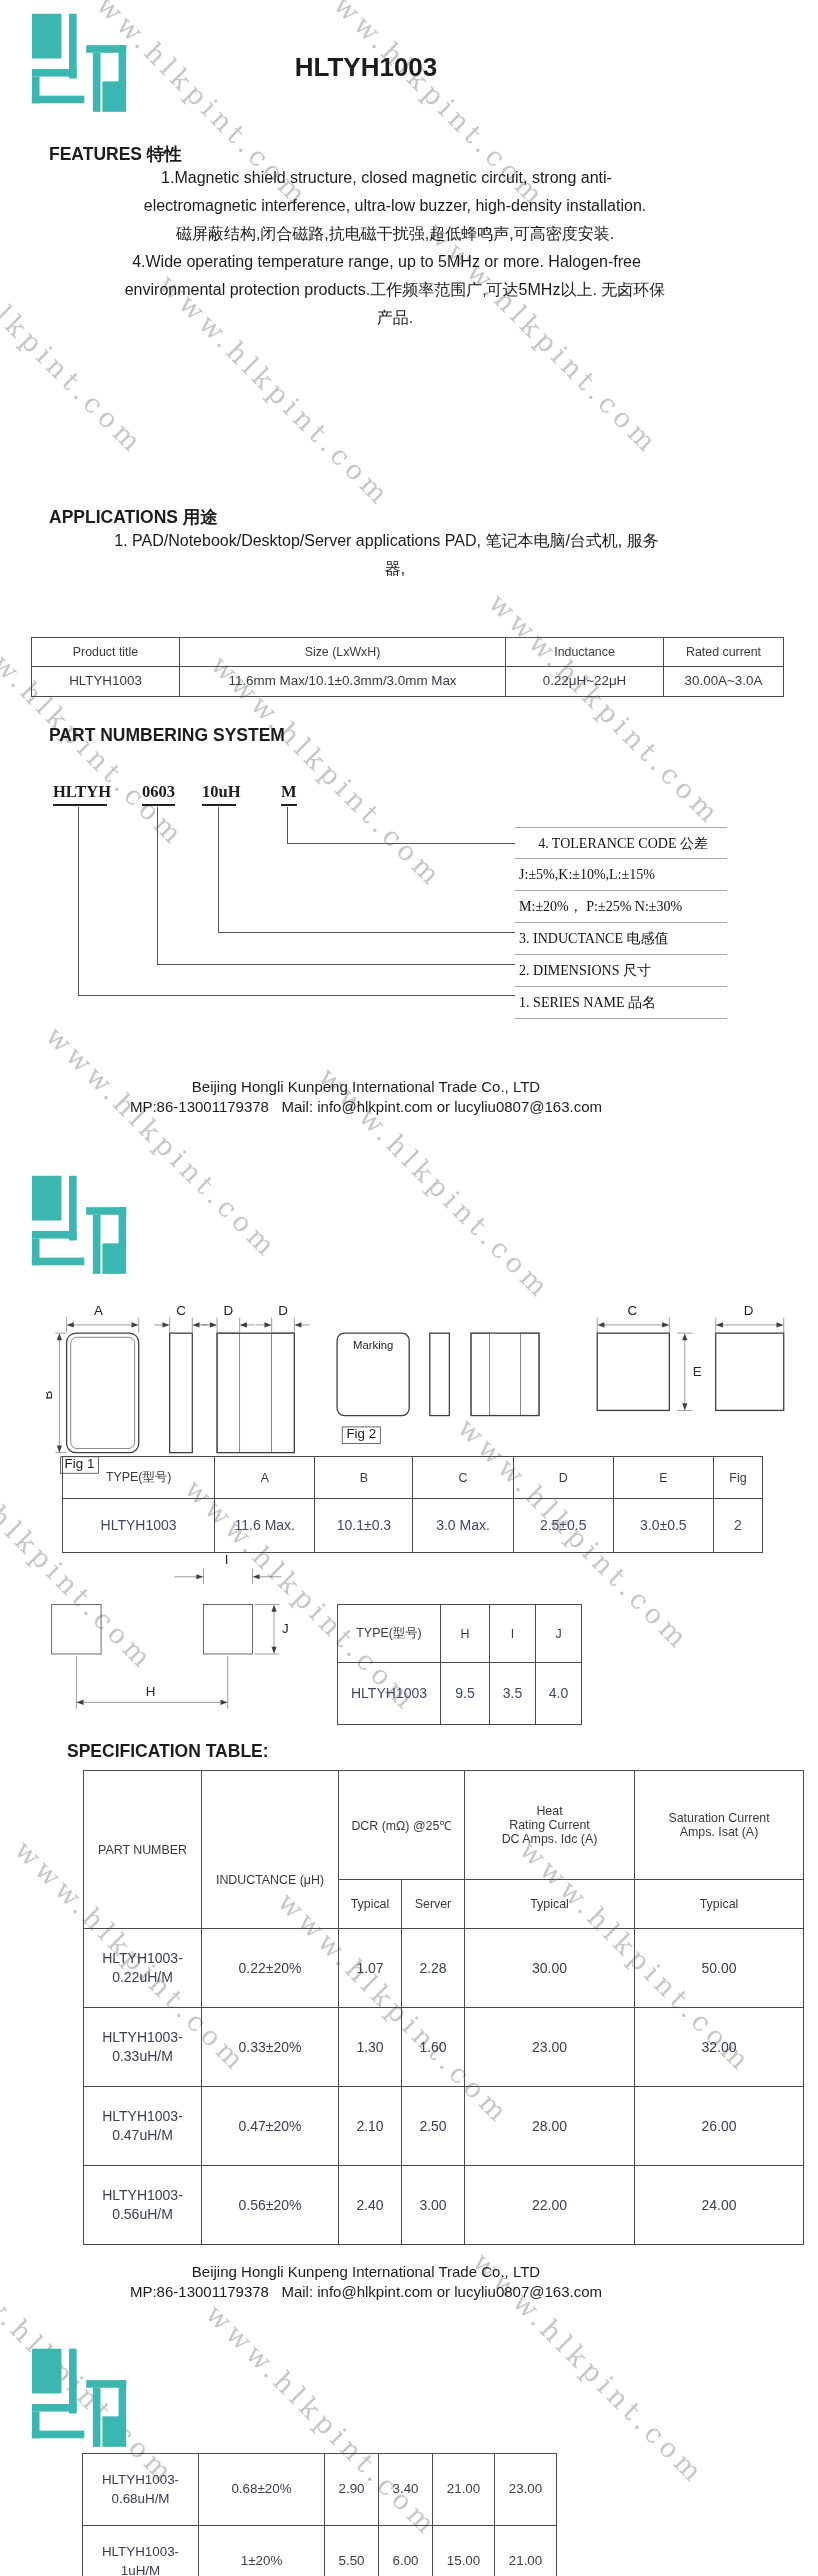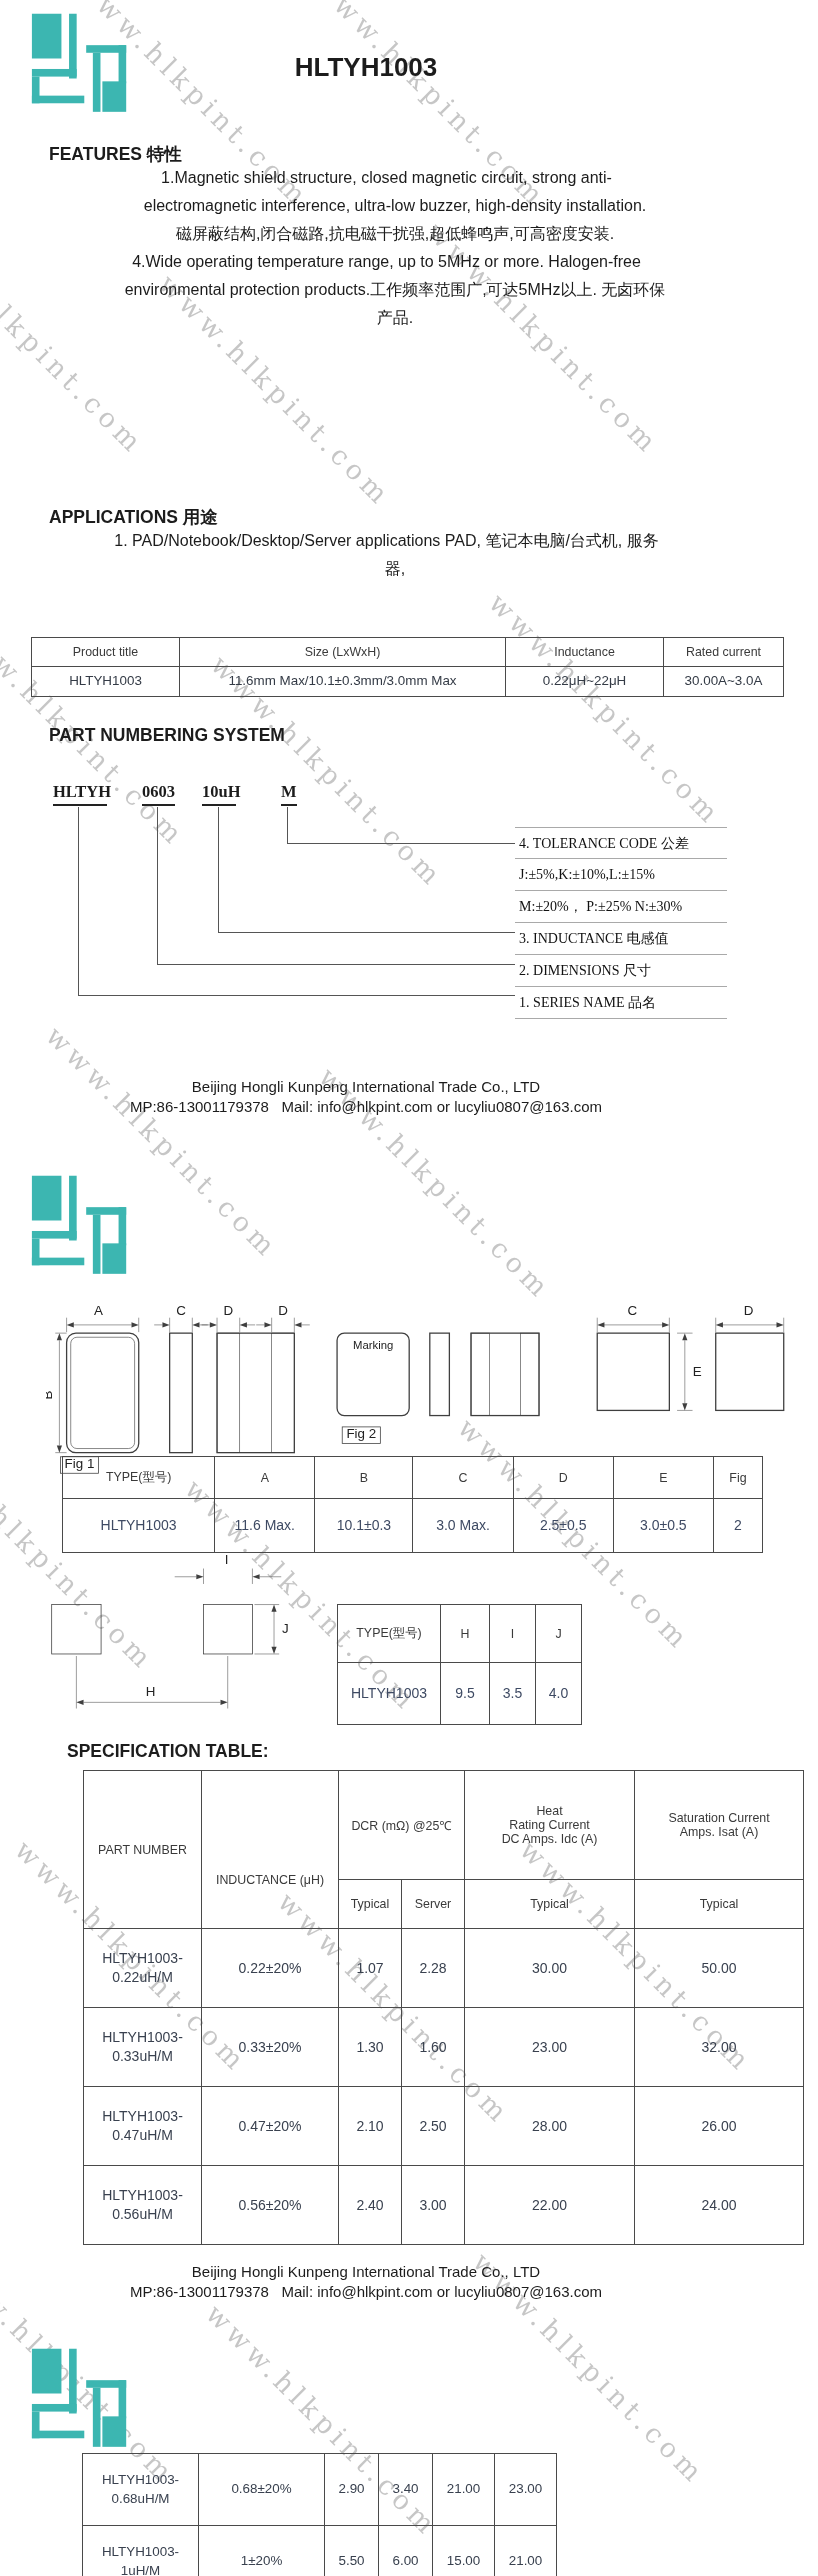--- a/index.html
+++ b/index.html
@@ -181,21 +181,21 @@
       <div class="vl" style="left:78px;top:25px;height:189px"></div>
       <div class="hl" style="left:78px;top:213px;width:437px"></div>
       <div class="vl" style="left:157px;top:25px;height:158px"></div>
       <div class="hl" style="left:157px;top:182px;width:358px"></div>
       <div class="vl" style="left:218px;top:25px;height:126px"></div>
       <div class="hl" style="left:218px;top:150px;width:297px"></div>
       <div class="vl" style="left:287px;top:25px;height:36px"></div>
       <div class="hl" style="left:287px;top:61px;width:228px"></div>
 
       <div id="pn-labels">
-          <div class="pn-label" style="top: 45px; border-top: 0.5px solid rgb(169, 169, 169);">4. TOLERANCE CODE 公差</div>
+          <div class="pn-label" style="top: 45px; border-top: 0.5px solid rgb(169, 169, 169); text-align: center;">4. TOLERANCE CODE 公差</div>
           <div class="pn-label" style="top: 77px;">J:±5%,K:±10%,L:±15%</div>
           <div class="pn-label" style="top: 109px;">M:±20%， P:±25% N:±30%</div>
           <div class="pn-label" style="top: 141px;">3. INDUCTANCE 电感值</div>
           <div class="pn-label" style="top: 173px;">2. DIMENSIONS 尺寸</div>
           <div class="pn-label" style="top: 205px;">1. SERIES NAME 品名</div>
         </div>
     </div>
 
     <div class="abs footer" style="top:1078px">
       <div class="f1">Beijing Hongli Kunpeng International Trade Co., LTD</div>

